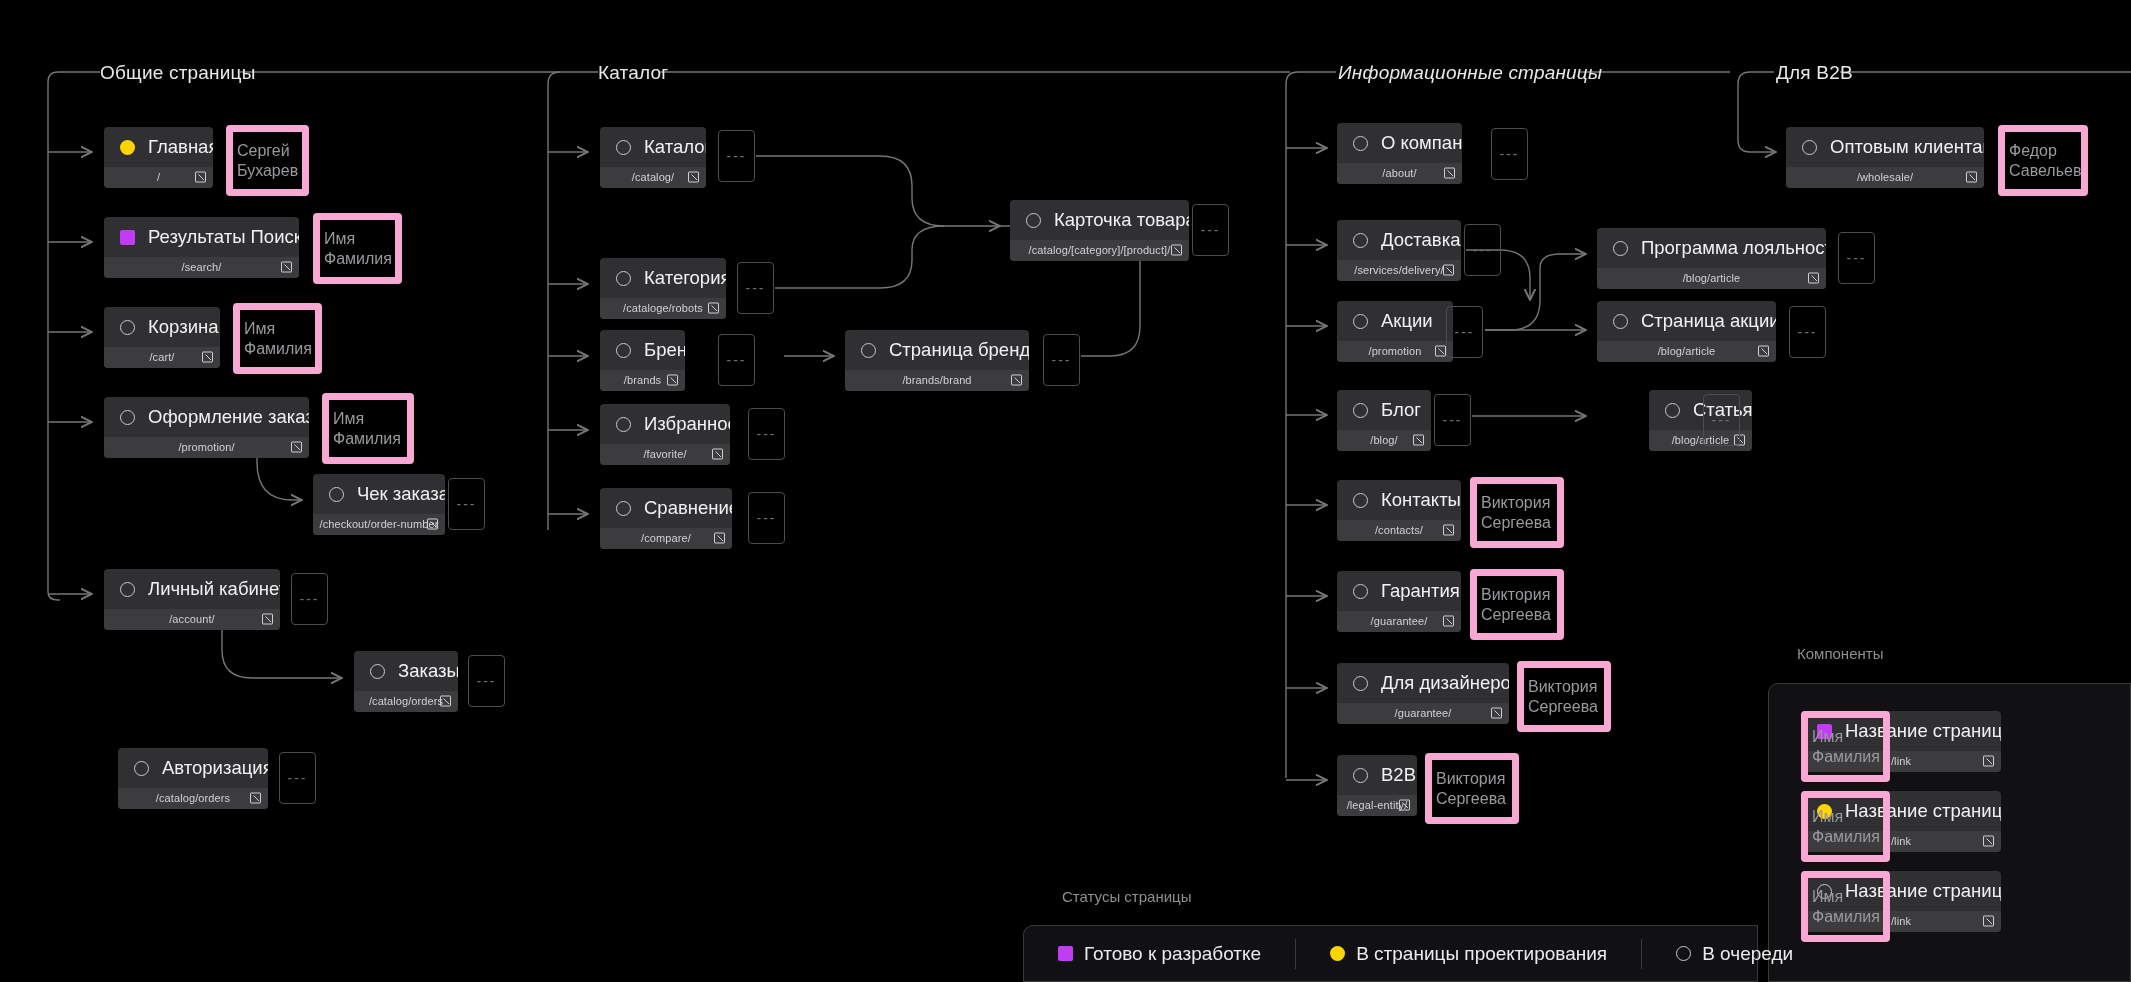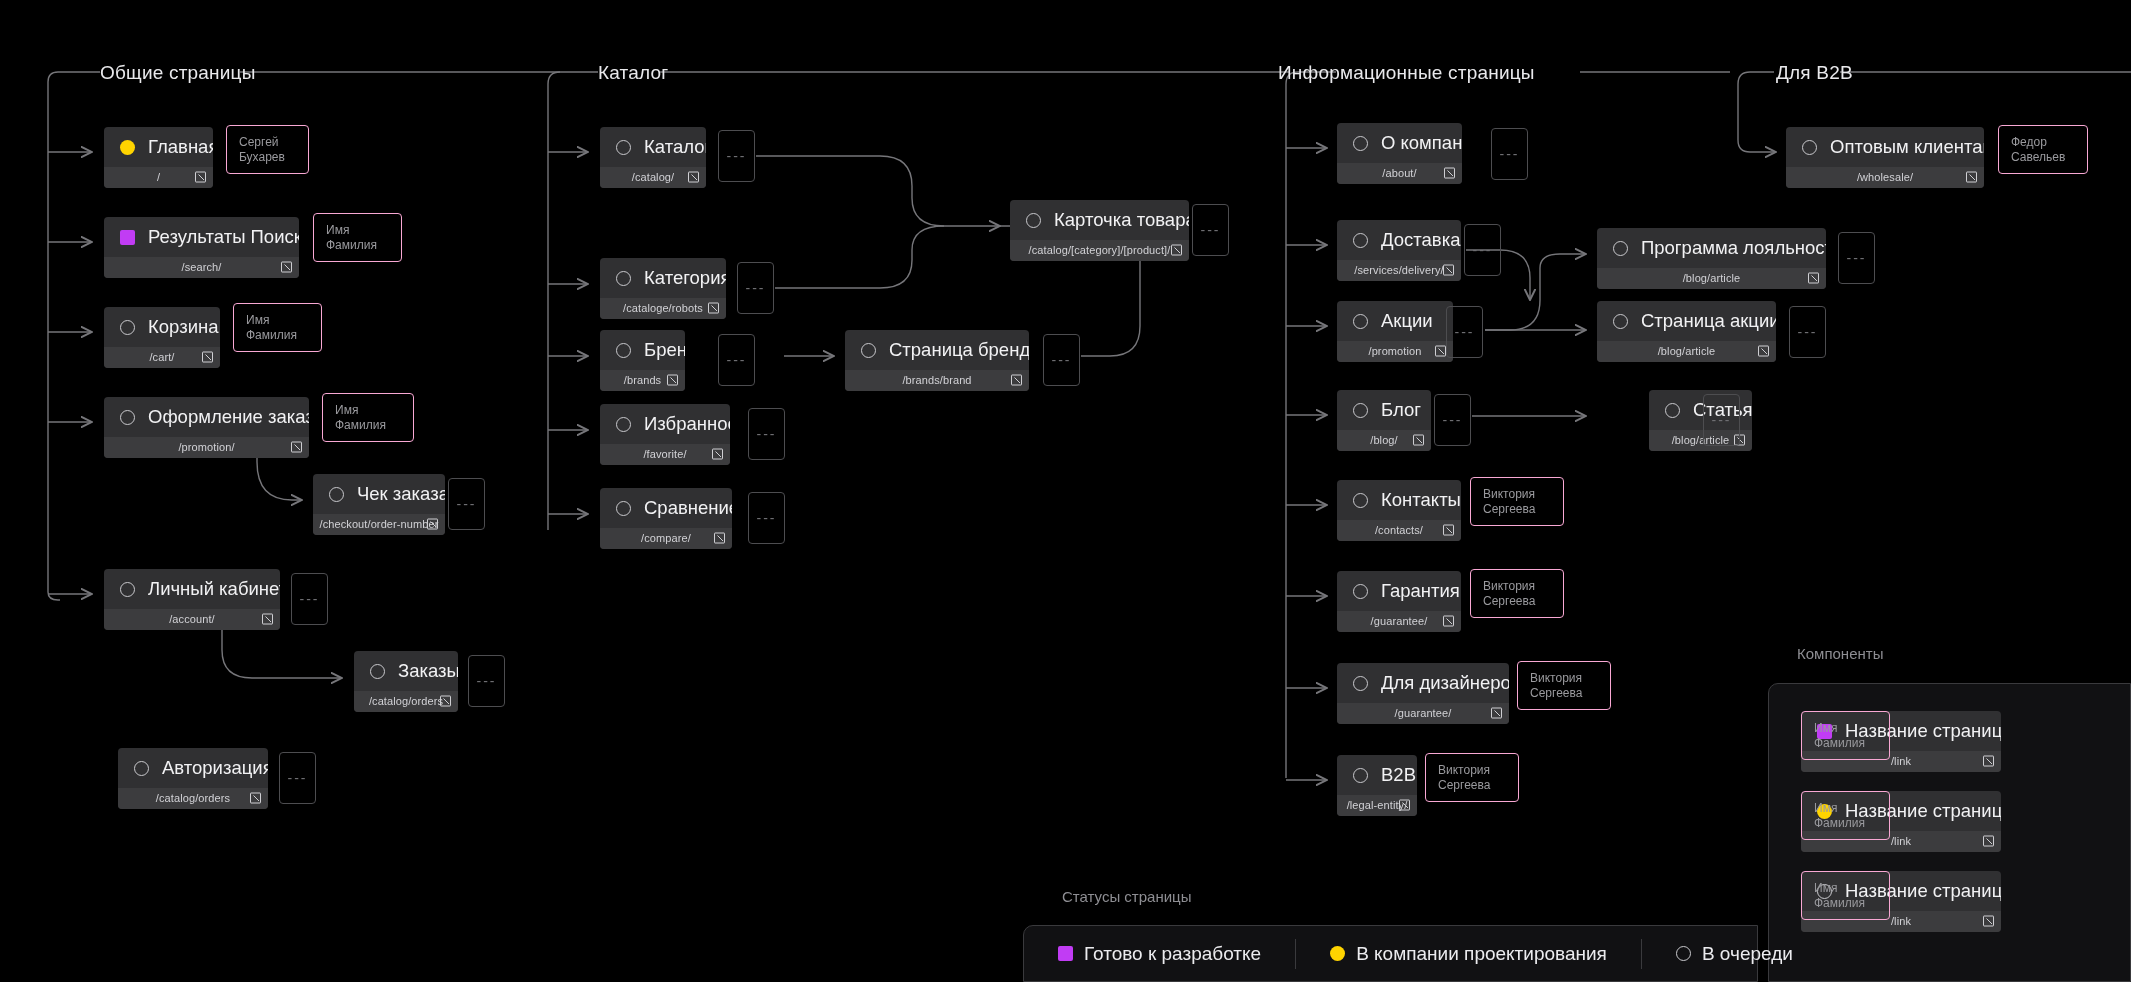--- a/index.html
+++ b/index.html
@@ -81,26 +81,26 @@
     position: absolute;
     left: 2px; top: 2px;
     width: 6px; height: 6px;
     background:
       linear-gradient(to top right, transparent 46%, #cfcfd3 46%, #cfcfd3 60%, transparent 60%);
   }
 
   
   .owner {
     position: absolute;
-    border: 1px solid #f9a8d4;
+    border: 7px solid #f9a8d4;
     border-radius: 4px;
     color: #9a9a9e;
-    font-size: 12px;
+    font-size: 16px;
     line-height: 1.22;
-    padding: 9px 12px;
+    padding: 9px 4px;
     white-space: pre-line;
     background: transparent;
   }
 
   
   .ph {
     position: absolute;
     border: 1px solid #4d4d50;
     border-radius: 4px;
     color: #6e6e72;
@@ -216,21 +216,21 @@
     <path d="M1485,330 L1510,330 Q1540,330 1540,300 L1540,268 Q1540,254 1560,254 L1586,254" marker-end="url(#ah)"></path>
     <path d="M1485,330 L1586,330" marker-end="url(#ah)"></path>
 
     <path d="M1472,416 L1586,416" marker-end="url(#ah)"></path>
 
     <path d="M1774,72 L1750,72 Q1738,72 1738,84 L1738,140 Q1738,152 1750,152 L1776,152" marker-end="url(#ah)"></path>
   </svg>
 
   <div class="group-title" style="left:100px;top:62px;">Общие страницы</div>
   <div class="group-title" style="left:598px;top:62px;">Каталог</div>
-  <div class="group-title" style="left:1278px;top:62px;">Информационные страницы</div>
+  <div class="group-title" style="left:1338px;top:62px;font-style:italic;">Информационные страницы</div>
   <div class="group-title" style="left:1776px;top:62px;text-align:right;">Для B2B</div>
 
   <div id="cards-layer">
       <div class="card" style="left: 104px; top: 127px; width: 109px;">
         <div class="card-head">
           <span class="status-dot progress"></span>
           <span class="card-title">Главная</span>
         </div>
         <div class="card-foot">
           <span class="card-url">/</span>
@@ -585,21 +585,21 @@
 
   <div id="legend-label">Статусы страницы</div>
   <div id="legend-panel">
       <div class="legend-item">
         <span class="status-dot done"></span>
         <span>Готово к разработке</span>
       </div>
       <div class="legend-sep"></div>
       <div class="legend-item">
         <span class="status-dot progress"></span>
-        <span>В компании проектирования</span>
+        <span>В страницы проектирования</span>
       </div>
       <div class="legend-sep"></div>
       <div class="legend-item">
         <span class="status-dot queued"></span>
         <span>В очереди</span>
       </div>
     </div>
 
 </div>
 

